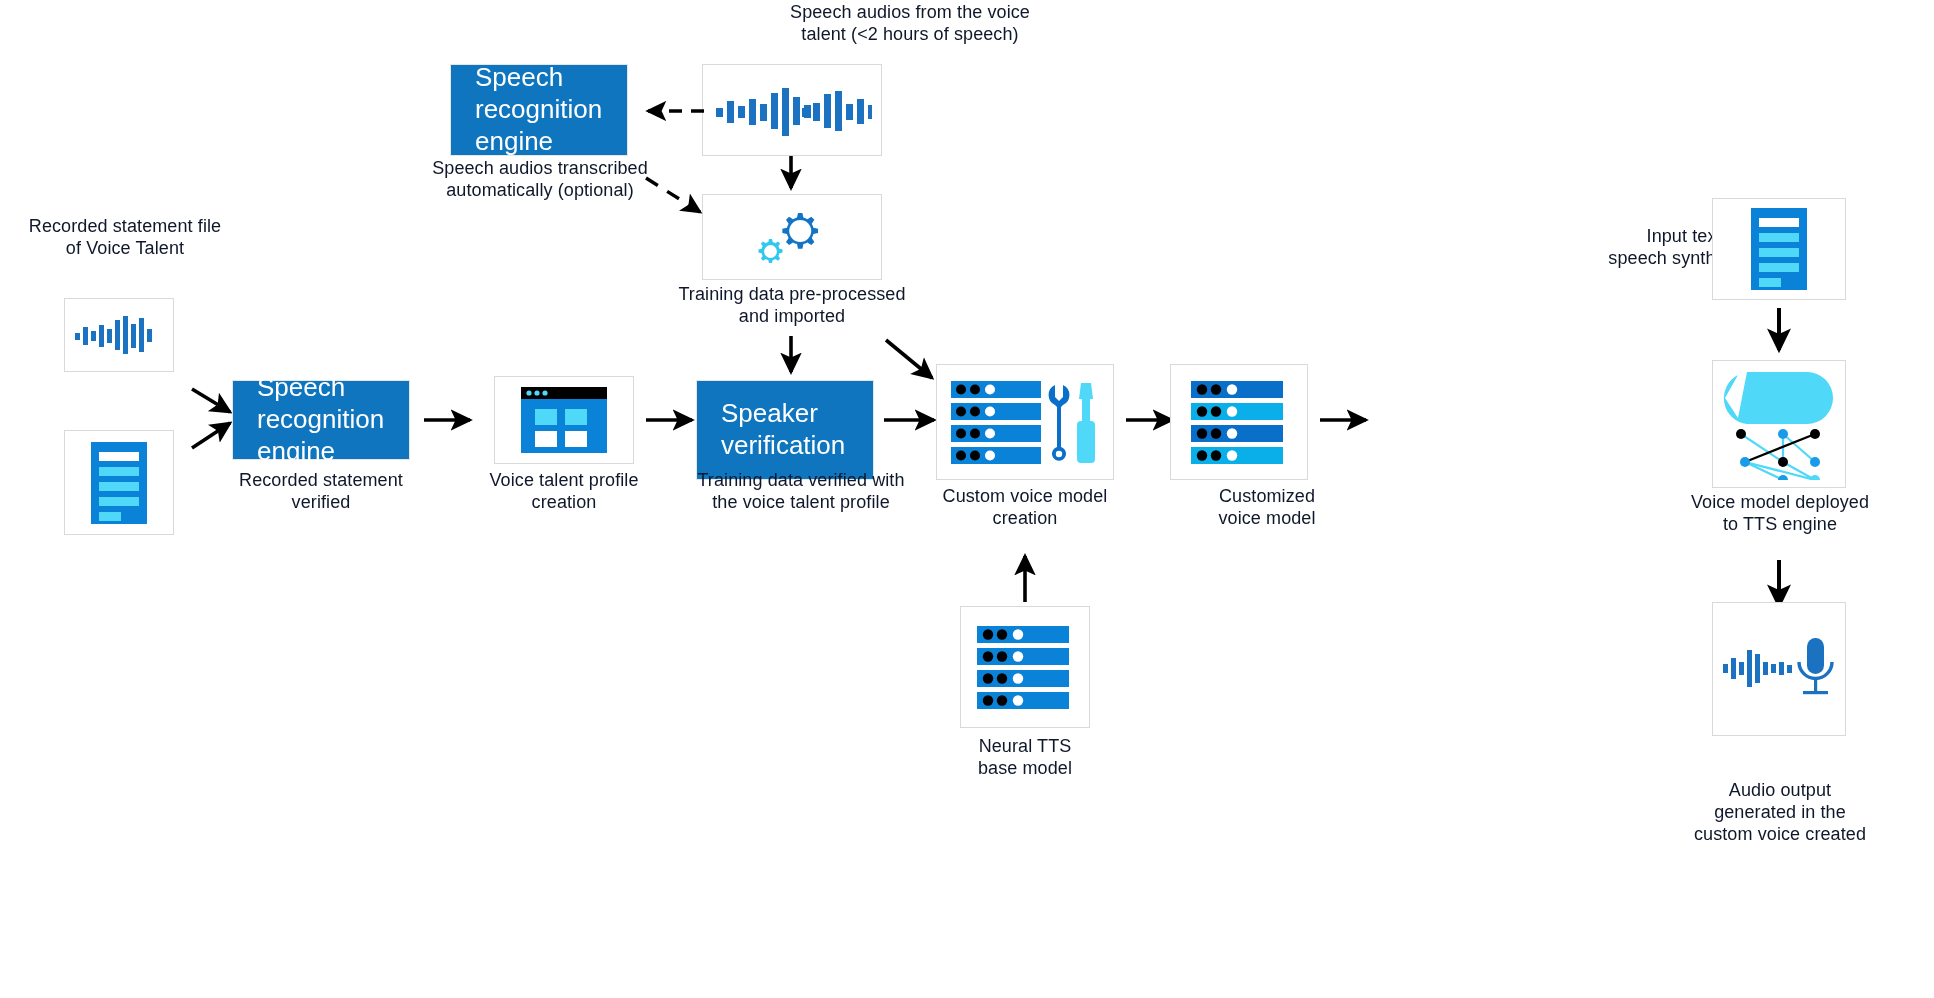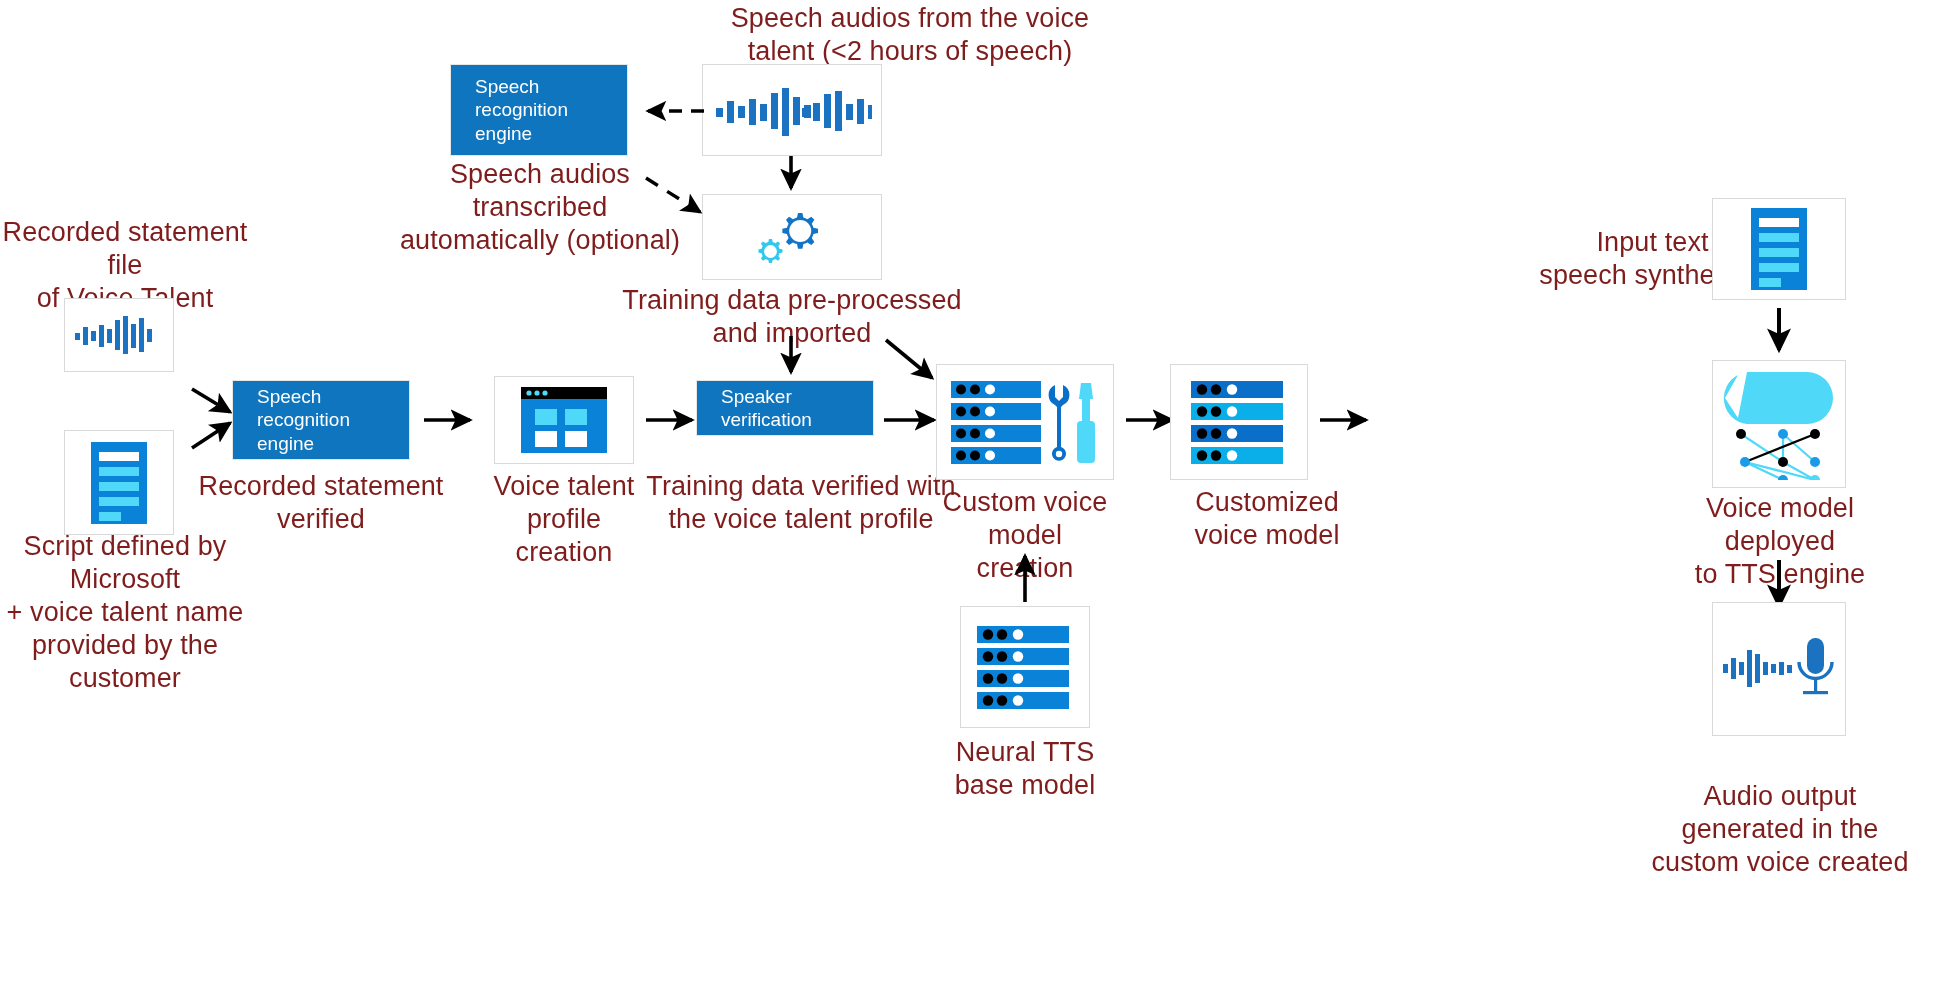--- a/index.html
+++ b/index.html
@@ -17,35 +17,35 @@
     width: 1934px;
     height: 998px;
     background: #ffffff;
     overflow: hidden;
   }
 
   
   .caption {
     position: absolute;
     text-align: center;
-    font-size: 27px;
+    font-size: 18px;
     line-height: 1.22;
-    color: #7f1d1d;
+    color: #0f172a;
     white-space: pre-line;
     letter-spacing: 0.1px;
   }
 
   
   .proc-box {
     position: absolute;
     background: #0E75BE;
     border: 1px solid #e6e6e6;
     box-sizing: border-box;
     color: #ffffff;
-    font-size: 19px;
+    font-size: 26px;
     line-height: 1.22;
     display: flex;
     align-items: center;
     padding-left: 24px;
     white-space: pre-line;
   }
 
   
   .icon-frame {
     position: absolute;
@@ -174,23 +174,20 @@
     <svg width="56" height="82" viewBox="0 0 56 82">
       <rect x="0" y="0" width="56" height="82" fill="#0A82D8"></rect>
       <rect x="8" y="10" width="40" height="9" fill="#ffffff"></rect>
       <rect x="8" y="25" width="40" height="9" fill="#4FD8F8"></rect>
       <rect x="8" y="40" width="40" height="9" fill="#4FD8F8"></rect>
       <rect x="8" y="55" width="40" height="9" fill="#4FD8F8"></rect>
       <rect x="8" y="70" width="22" height="9" fill="#4FD8F8"></rect>
     </svg>
   </div>
 
-  <div class="caption" style="left:0px; top:530px; width:250px;">Script defined by Microsoft
-+ voice talent name
-provided by the customer</div>
 
   <svg class="arrow" style="left:190px; top:387px;" width="56" height="40">
     <line x1="2" y1="2" x2="40" y2="25" stroke="#000" stroke-width="3.6" marker-end="url(#ah)"></line>
   </svg>
   <svg class="arrow" style="left:190px; top:410px;" width="56" height="44">
     <line x1="2" y1="38" x2="40" y2="13" stroke="#000" stroke-width="3.6" marker-end="url(#ah)"></line>
   </svg>
 
   <div class="proc-box" style="left:232px; top:380px; width:178px; height:80px;">Speech recognition
 engine</div>
@@ -220,21 +217,21 @@
 creation</div>
 
   <svg class="arrow" style="left:646px; top:405px;" width="60" height="30">
     <line x1="0" y1="15" x2="46" y2="15" stroke="#000" stroke-width="3.6" marker-end="url(#ah)"></line>
   </svg>
 
   <svg class="arrow" style="left:776px; top:336px;" width="30" height="46">
     <line x1="15" y1="0" x2="15" y2="36" stroke="#000" stroke-width="3.6" marker-end="url(#ah)"></line>
   </svg>
 
-  <div class="proc-box" style="left:696px; top:380px; width:178px; height:56px;">Speaker
+  <div class="proc-box" style="left:696px; top:380px; width:178px; height:100px;">Speaker
 verification</div>
 
   <div class="caption" style="left:636px; top:470px; width:330px;">Training data verified with
 the voice talent profile</div>
 
   <svg class="arrow" style="left:884px; top:338px;" width="66" height="58">
     <line x1="2" y1="2" x2="48" y2="40" stroke="#000" stroke-width="3.6" marker-end="url(#ah)"></line>
   </svg>
 
   <svg class="arrow" style="left:884px; top:405px;" width="64" height="30">

